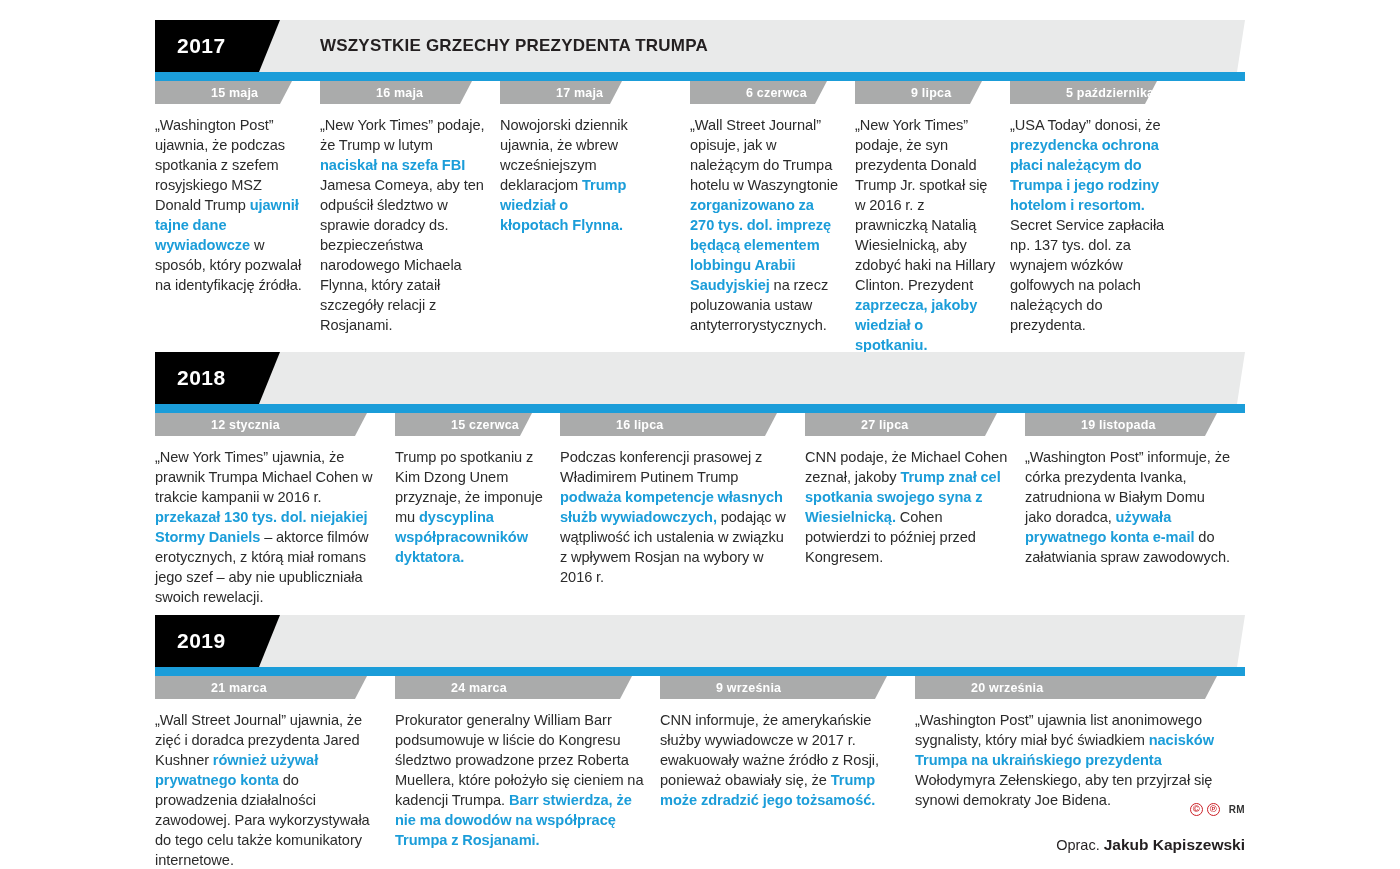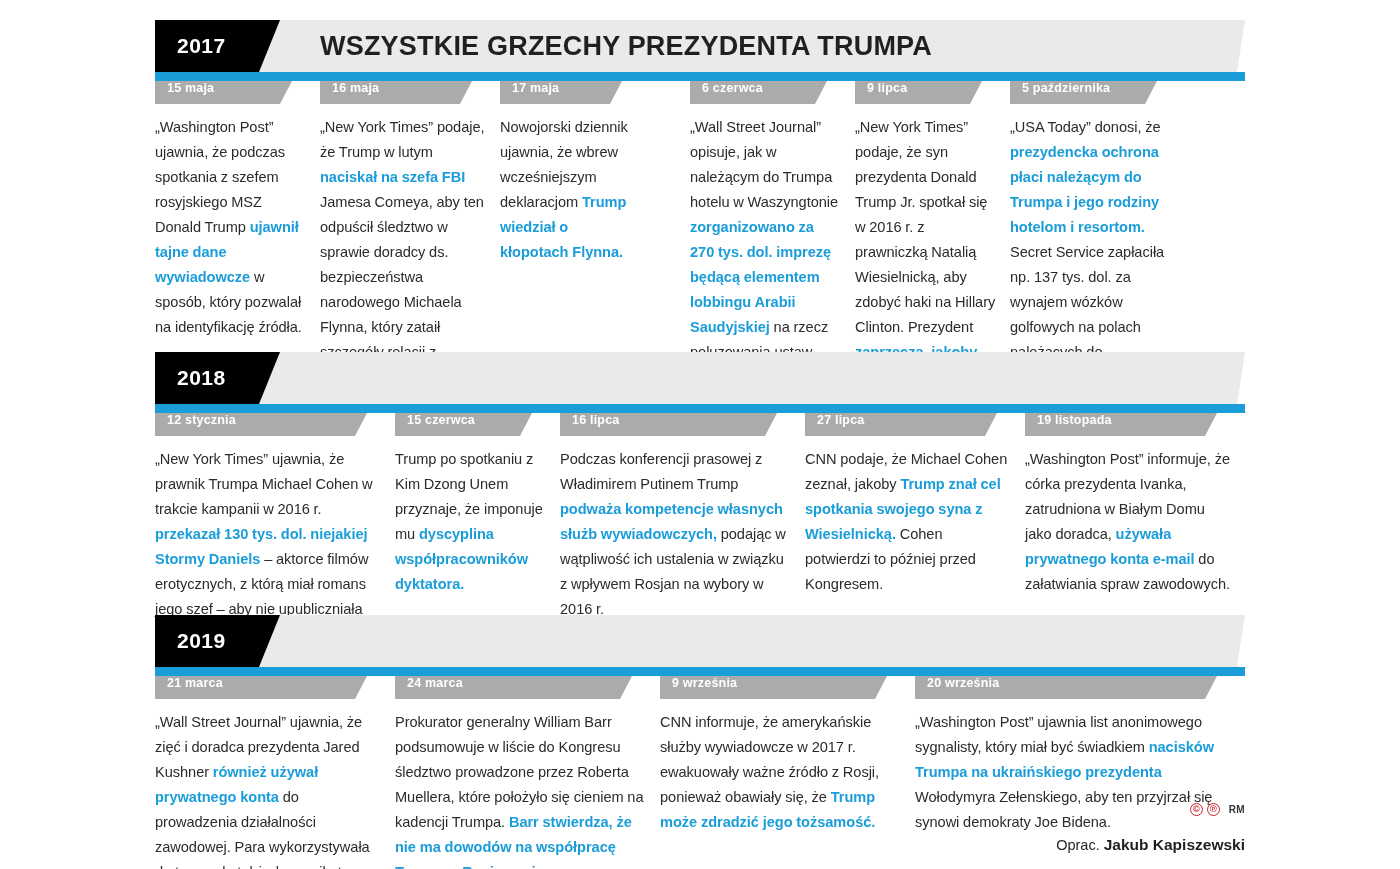--- a/index.html
+++ b/index.html
@@ -57,21 +57,21 @@
     letter-spacing: 0.5px;
     padding-left: 22px;
   }
   .header-title {
     position: absolute;
     left: 165px;
     top: 0;
     height: 52px;
     display: flex;
     align-items: center;
-    font-size: 27px;
+    font-size: 17px;
     font-weight: bold;
     color: #231f20;
     letter-spacing: 0.2px;
     white-space: nowrap;
   }
 
   
   .blue-rule {
     position: relative;
     height: 9px;
@@ -89,40 +89,41 @@
     padding-right: 14px;
   }
   .date-tag {
     position: relative;
     height: 23px;
     background: #aaabab;
     color: #ffffff;
     font-size: 12.5px;
     font-weight: bold;
     display: flex;
-    align-items: flex-start;
+    align-items: center;
     letter-spacing: 0.2px;
     box-sizing: border-box;
+    padding-left: 44px;
   }
   .date-tag .label { padding-left: 12px; white-space: nowrap; }
   .date-tag::after {
     content: "";
     position: absolute;
     right: 0;
     top: 0;
     height: 23px;
     width: 26px;
     background: #ffffff;
     clip-path: polygon(12px 0, 26px 0, 26px 23px, 0 23px);
   }
 
   .body-text {
     padding-top: 11px;
     font-size: 14.6px;
-    line-height: 25px;
+    line-height: 20px;
     color: #2b2b2b;
     letter-spacing: -0.05px;
     word-spacing: -0.2px;
   }
   .hl {
     color: #1b9dd9;
     font-weight: bold;
   }
 
   

